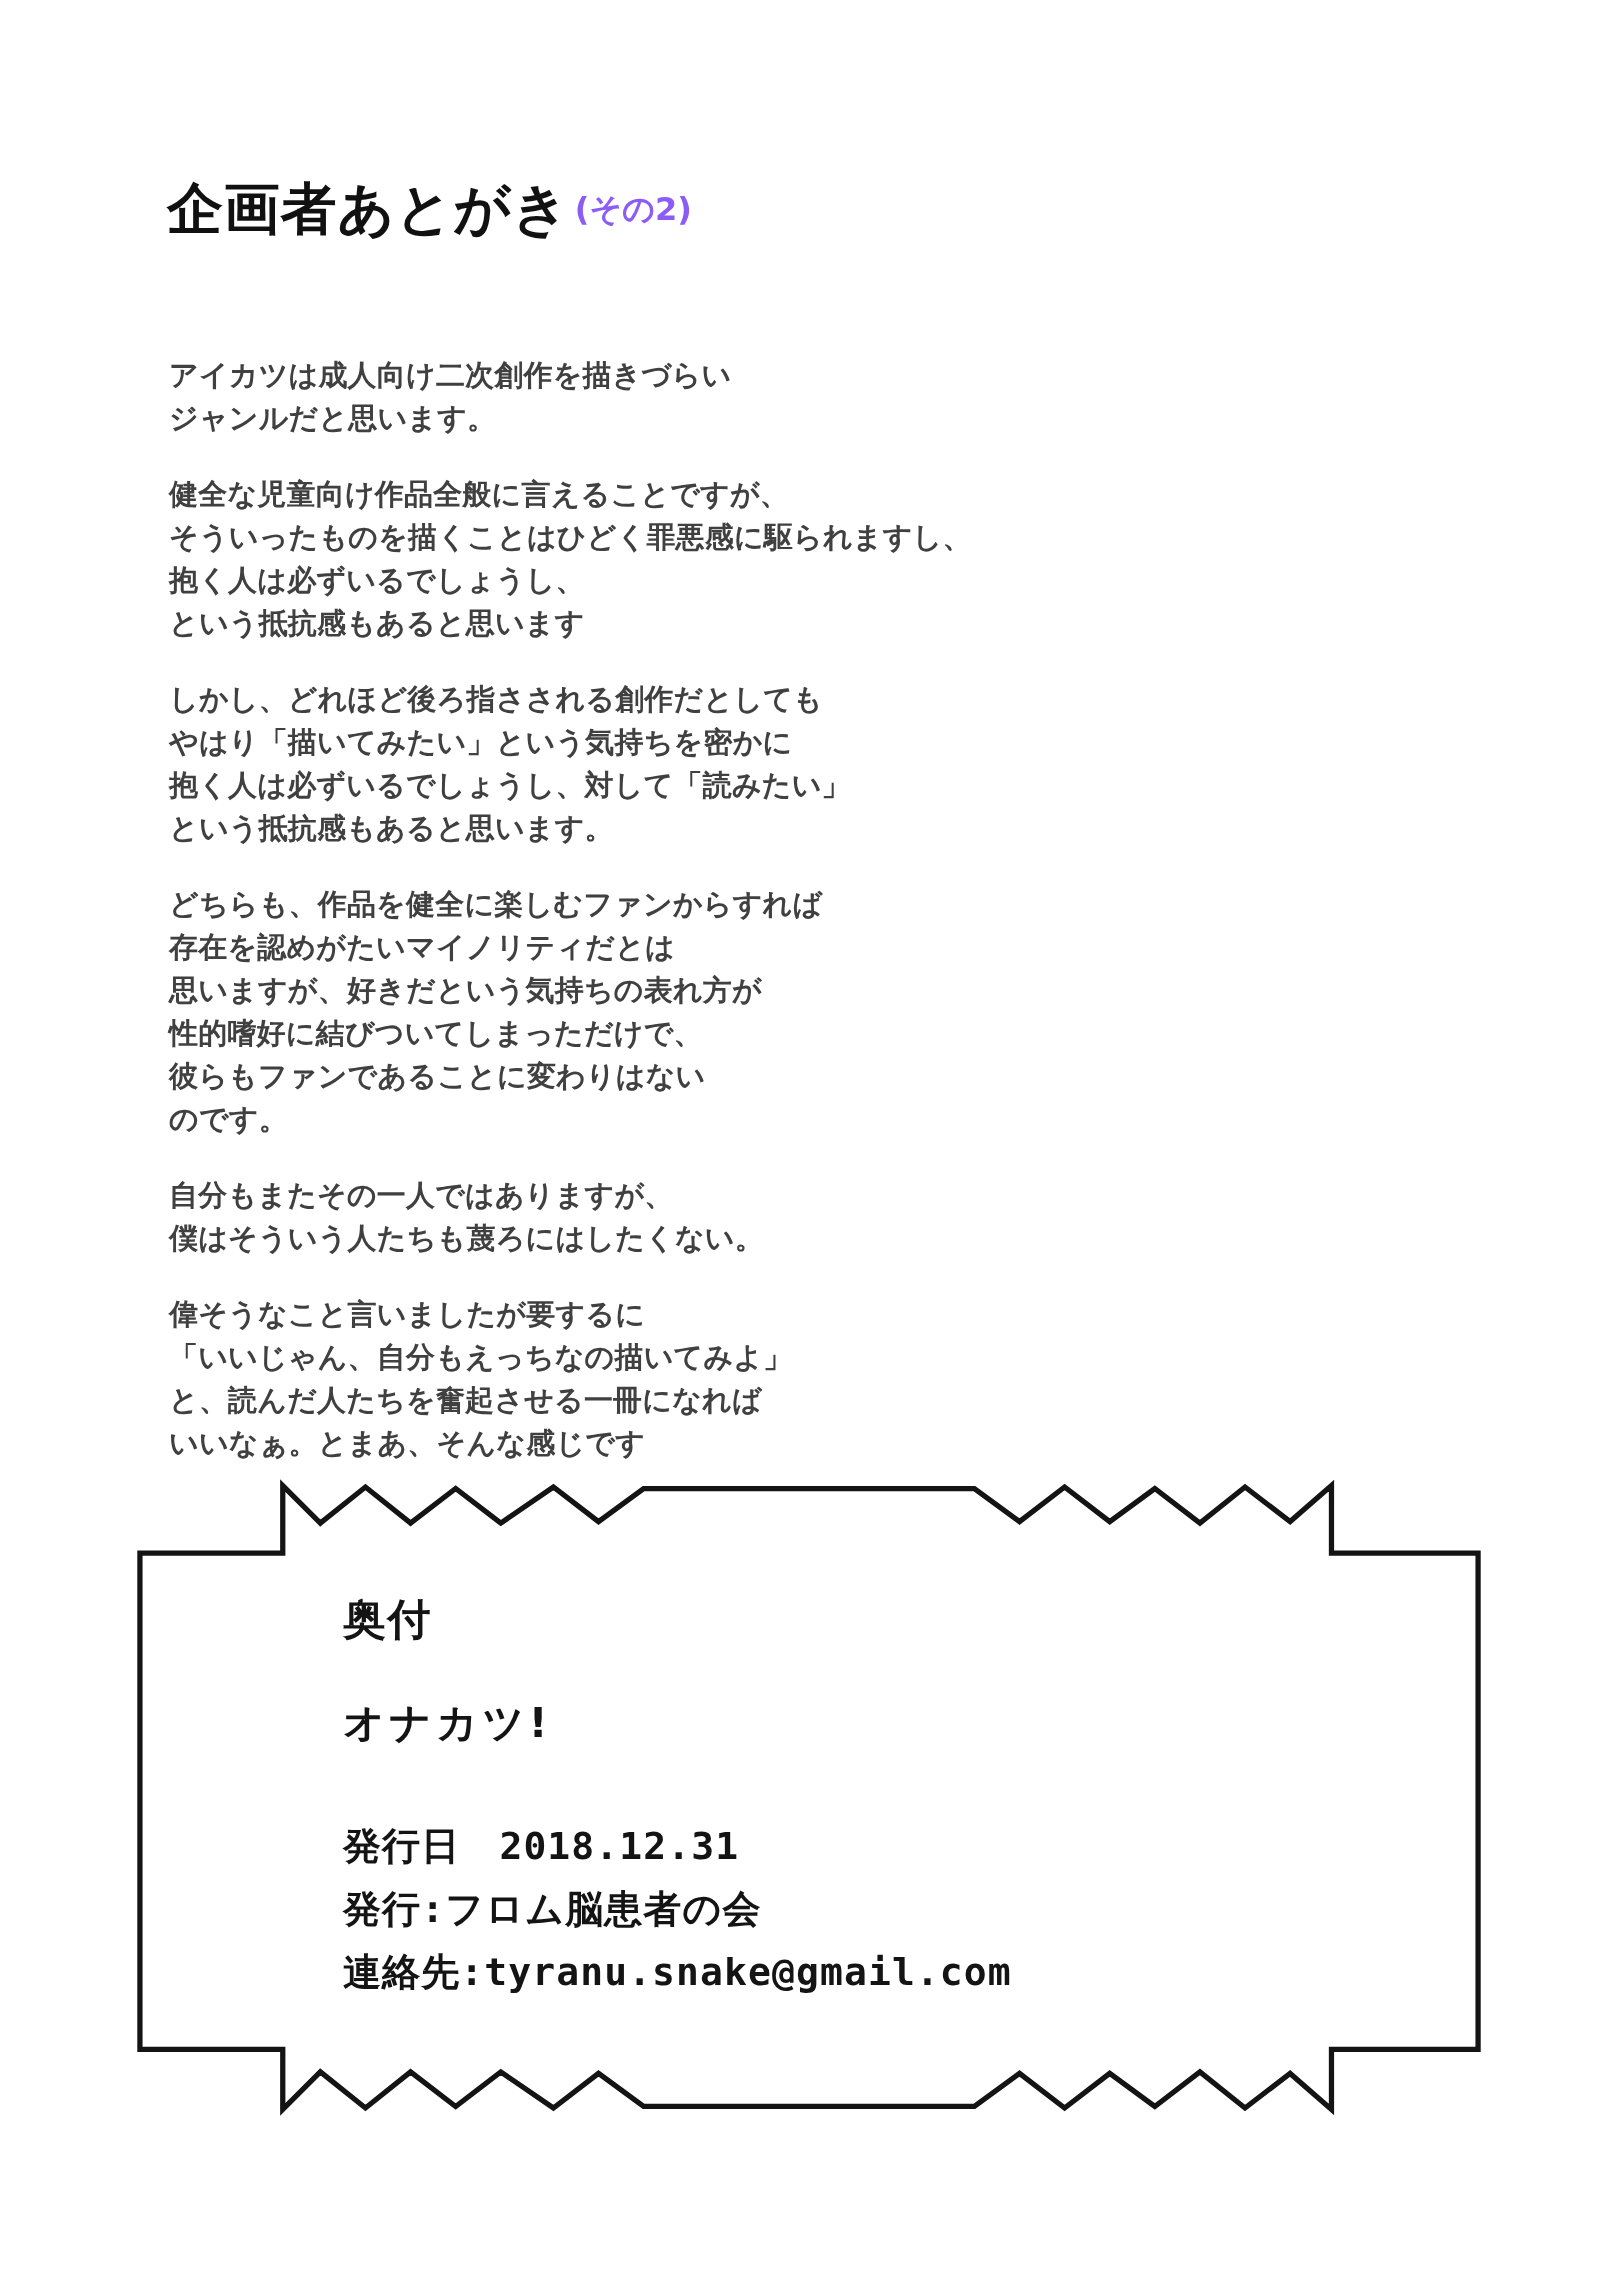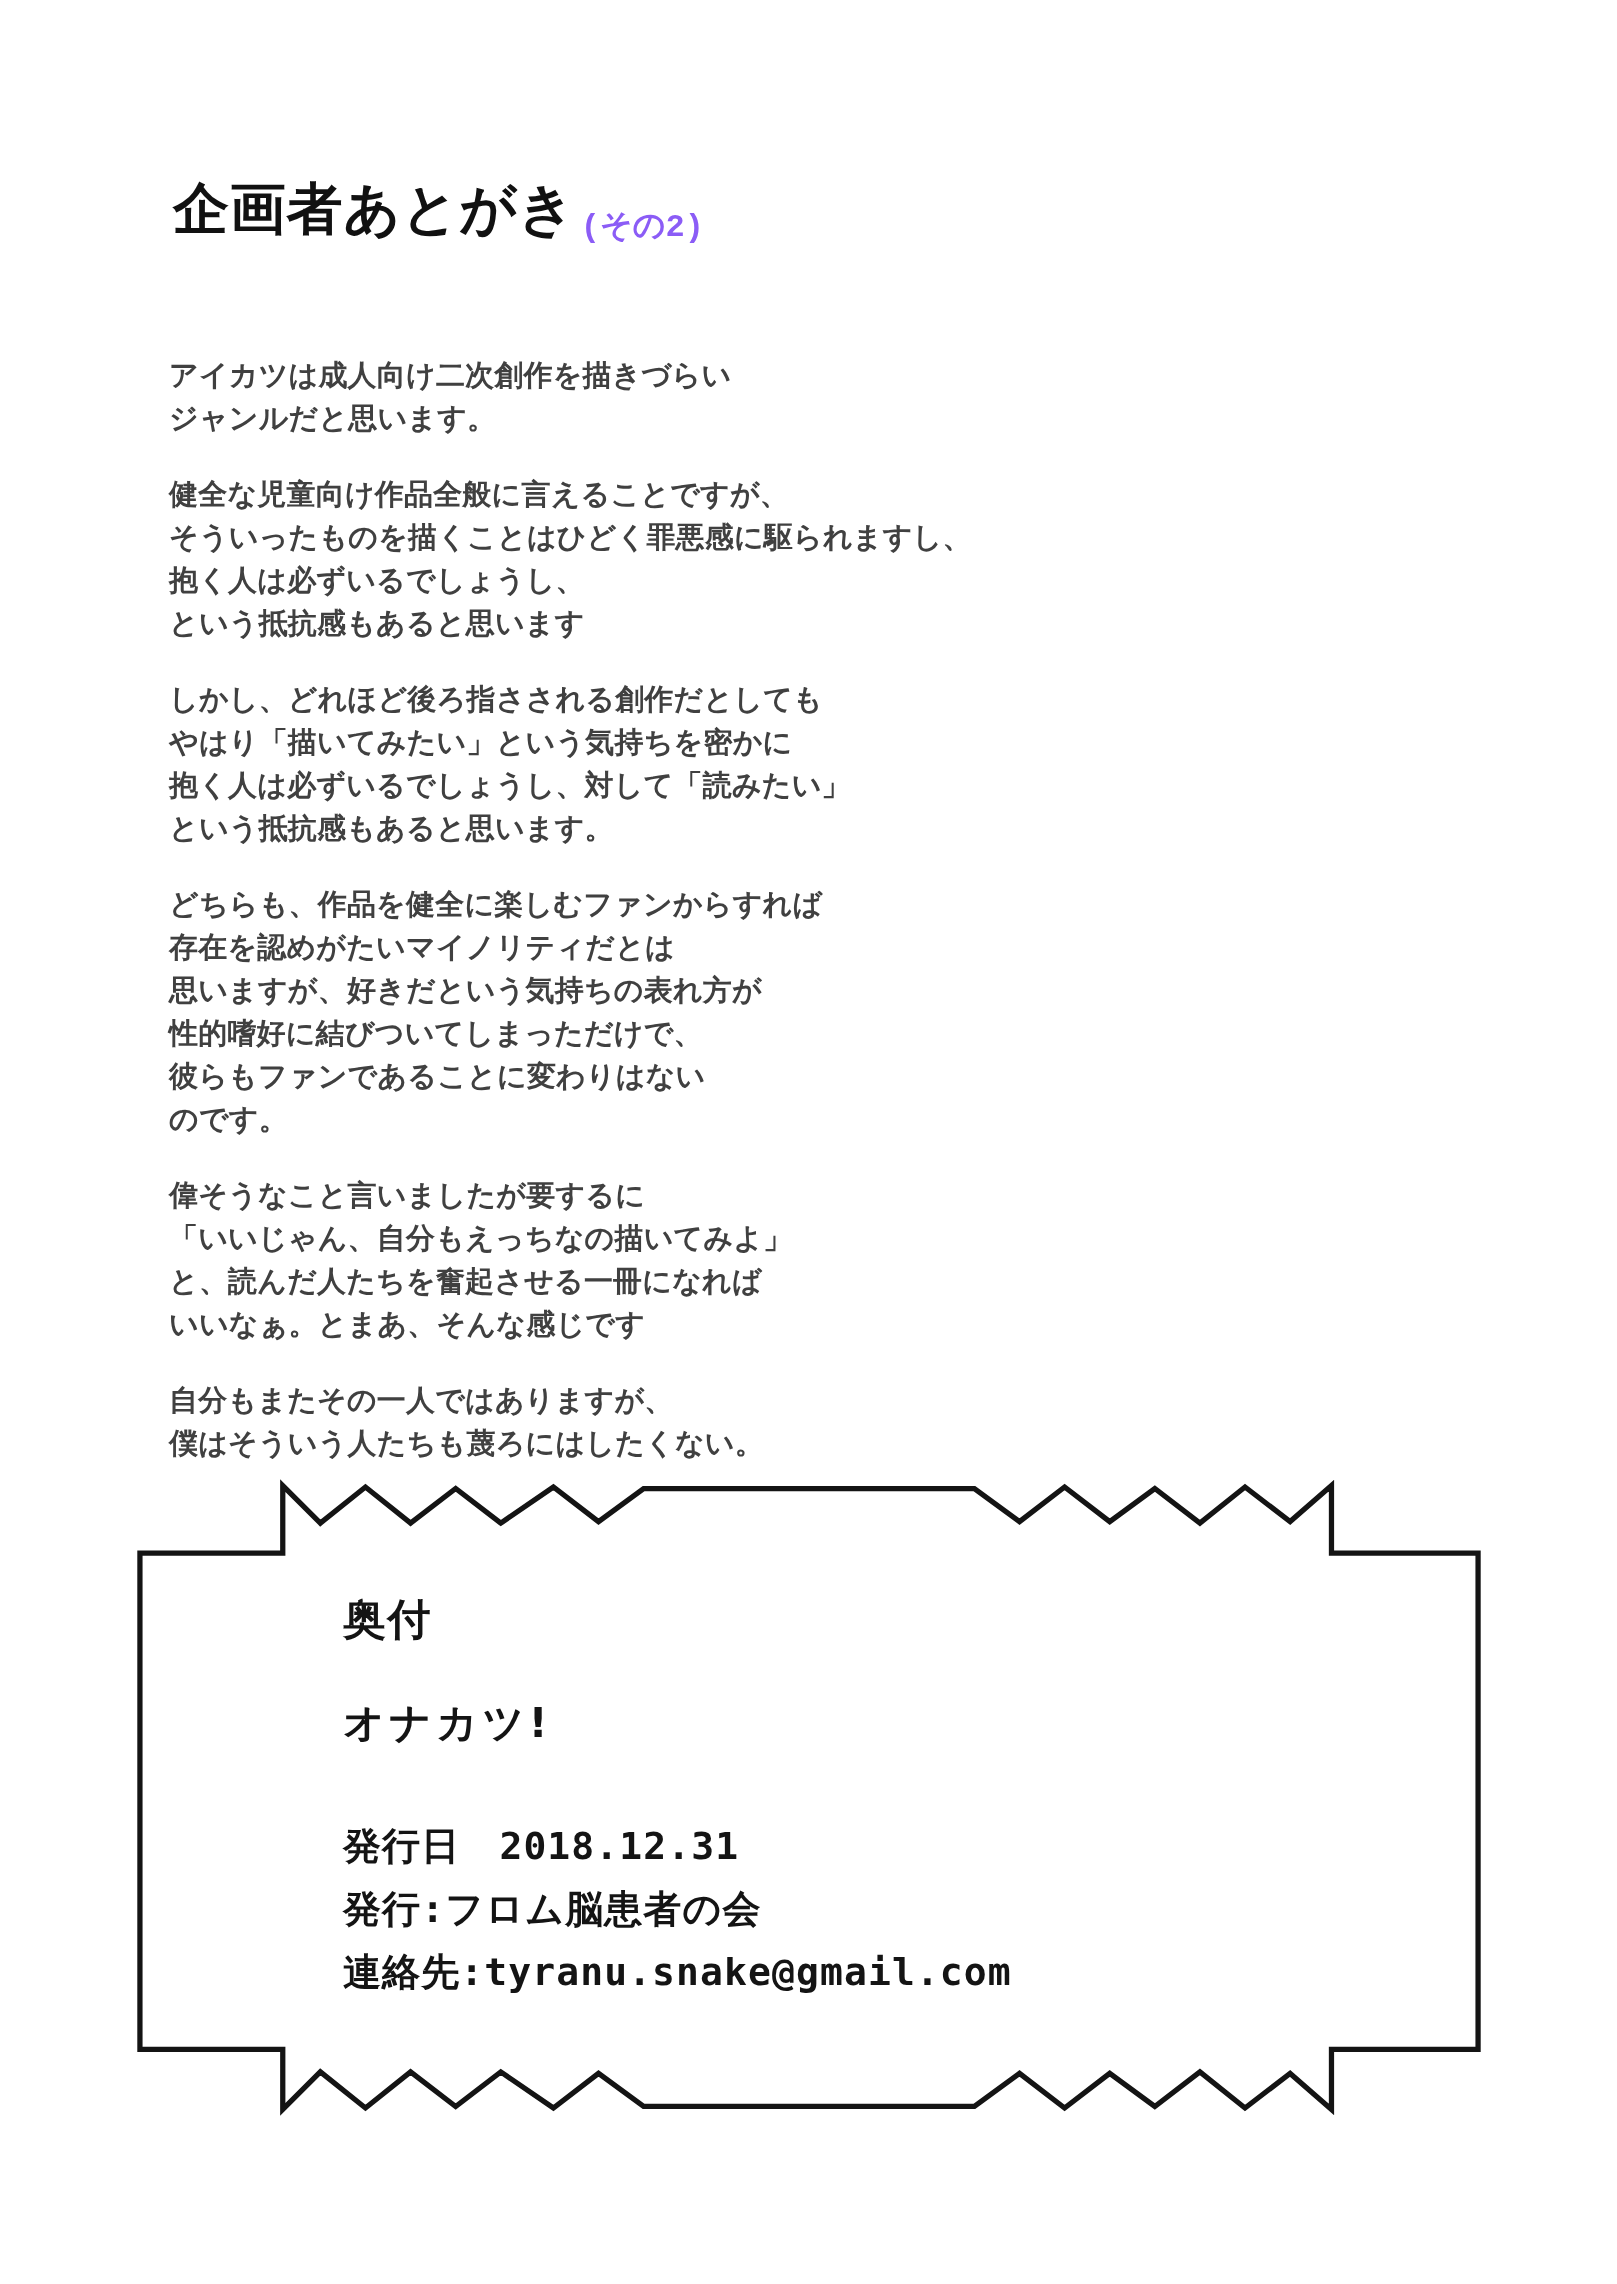--- a/index.html
+++ b/index.html
@@ -17,26 +17,25 @@
   }
 
   .page {
     position: absolute;
     inset: 0;
   }
 
   
   .afterword-heading {
     position: absolute;
-    left: 173px;
+    left: 167px;
     top: 172px;
     display: flex;
-    align-items: flex-end;
+    align-items: center;
     white-space: nowrap;
-    font-family: Liberation Mono, monospace;
   }
   .afterword-heading .main {
     font-size: 56px;
     font-weight: 700;
     letter-spacing: 0.8px;
     color: #111111;
   }
   .afterword-heading .sub {
     font-size: 32px;
     font-weight: 700;
@@ -148,29 +147,29 @@
     <div class="para">
       <div class="line">どちらも、作品を健全に楽しむファンからすれば</div>
       <div class="line">存在を認めがたいマイノリティだとは</div>
       <div class="line">思いますが、好きだという気持ちの表れ方が</div>
       <div class="line">性的嗜好に結びついてしまっただけで、</div>
       <div class="line">彼らもファンであることに変わりはない</div>
       <div class="line">のです。</div>
     </div>
 
     <div class="para">
+      <div class="line">自分もまたその一人ではありますが、</div>
+      <div class="line">僕はそういう人たちも蔑ろにはしたくない。</div>
+    </div>
+
+    <div class="para">
       <div class="line">偉そうなこと言いましたが要するに</div>
       <div class="line">「いいじゃん、自分もえっちなの描いてみよ」</div>
       <div class="line">と、読んだ人たちを奮起させる一冊になれば</div>
       <div class="line">いいなぁ。とまあ、そんな感じです</div>
-    </div>
-
-    <div class="para">
-      <div class="line">自分もまたその一人ではありますが、</div>
-      <div class="line">僕はそういう人たちも蔑ろにはしたくない。</div>
     </div>
 
   </div>
 
   <div class="colophon">
     <svg viewBox="0 0 1800 850" xmlns="http://www.w3.org/2000/svg">
       <path d="M 200 10
                L 250 60 L 310 12 L 370 60 L 430 14 L 490 60 L 560 12 L 620 58 L 680 14
                L 1120 14 L 1180 58 L 1240 12 L 1300 58 L 1360 14 L 1420 60 L 1480 12
                L 1540 58 L 1595 10

